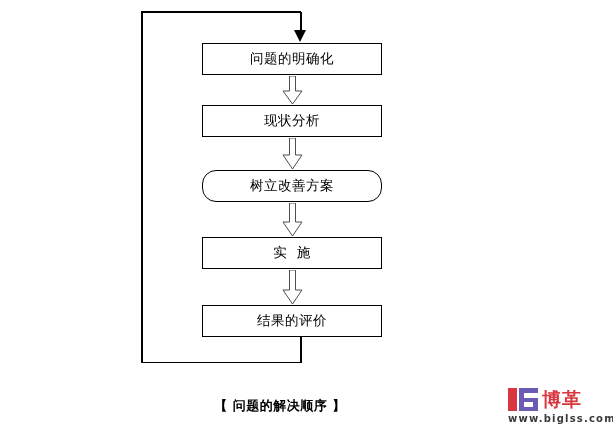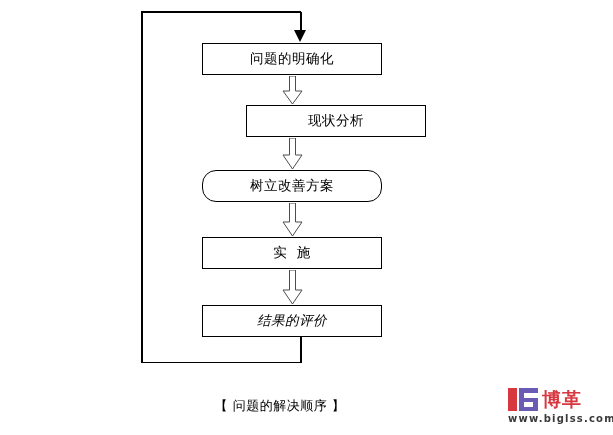--- a/index.html
+++ b/index.html
@@ -31,24 +31,24 @@
   }
   .flow-box-label {
     font-size: 13.5px;
     line-height: 1;
     color: #000000;
     letter-spacing: 0.5px;
     white-space: pre;
   }
 
   .box-1 { top: 43px; }
-  .box-2 { top: 105px; margin-left: 44px; }
+  .box-2 { top: 105px; }
   .box-3 { top: 170px; border-radius: 14px; }
   .box-4 { top: 237px; align-items: center; }
-  .box-5 { top: 305px; font-style: italic; }
+  .box-5 { top: 305px; }
 
   
   .block-arrow {
     position: absolute;
     left: 280px;
     width: 25px;
   }
   .arrow-1 { top: 76px;  height: 29px; }
   .arrow-2 { top: 138px; height: 32px; }
   .arrow-3 { top: 203px; height: 34px; }
@@ -110,21 +110,21 @@
   }
 
   
   .caption {
     position: absolute;
     left: 0;
     top: 397px;
     width: 560px;
     text-align: center;
     font-size: 13px;
-    font-weight: normal;
+    font-weight: bold;
     color: #000000;
     letter-spacing: 0.5px;
   }
 
   
   .watermark {
     position: absolute;
     left: 508px;
     top: 388px;
     width: 100px;

